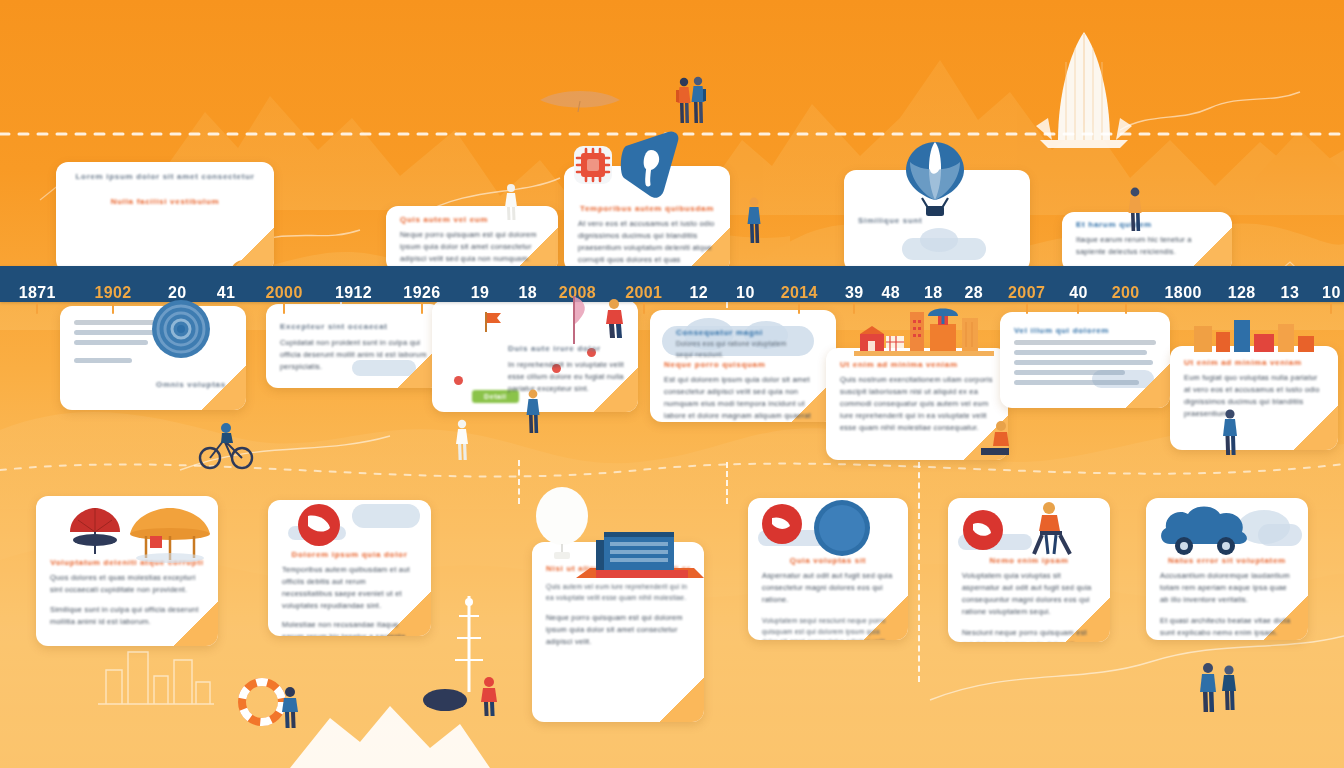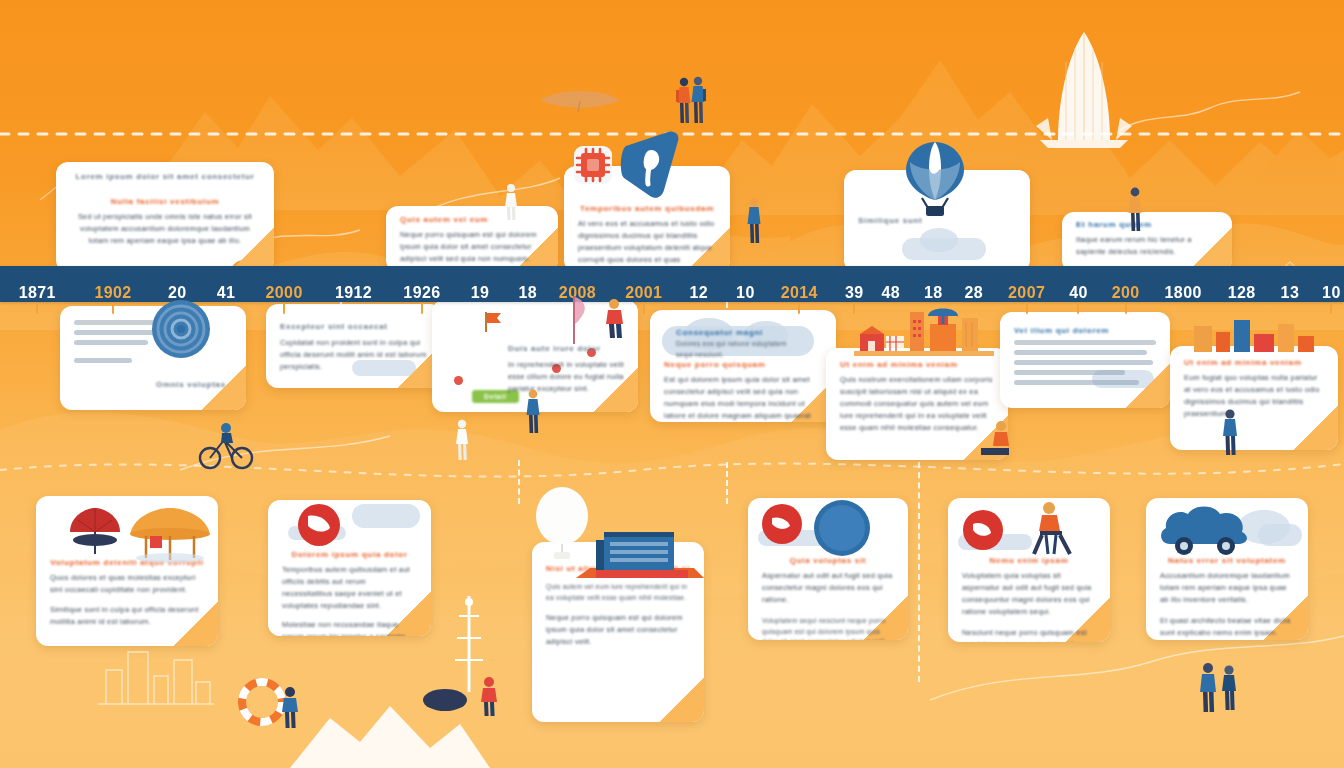--- a/index.html
+++ b/index.html
@@ -334,21 +334,20 @@
   <div class="dash-line" style="left:726px; top:302px; height:50px;"></div>
   <div class="dash-line" style="left:518px; top:460px; height:44px;"></div>
   <div class="dash-line" style="left:726px; top:462px; height:42px;"></div>
   <div class="dash-line" style="left:918px; top:462px; height:220px;"></div>
 
   <div class="card" style="left:56px; top:162px; width:218px; height:110px;">
     <div class="c-pad">
       <div class="h-gray center">Lorem ipsum dolor sit amet consectetur</div>
       <div style="height:10px"></div>
       <div class="h-orange center">Nulla facilisi vestibulum</div>
-      <div class="body-tx center">Sed ut perspiciatis unde omnis iste natus error sit voluptatem accusantium doloremque laudantium totam rem aperiam eaque ipsa quae ab illo.</div>
     </div>
     <svg style="position:absolute;right:8px;bottom:-2px;width:40px;height:26px" viewBox="0 0 40 26">
       <path d="M6 26 A12 12 0 0 1 18 14" stroke="#F0A23C" stroke-width="4" fill="none"></path>
       <path d="M24 26 A12 12 0 0 1 36 14" stroke="#F0A23C" stroke-width="4" fill="none"></path>
     </svg>
   </div>
 
   <div class="card" style="left:386px; top:206px; width:172px; height:66px;">
     <div class="c-pad" style="padding-top:9px;">
       <div class="h-orange">Quis autem vel eum</div>

